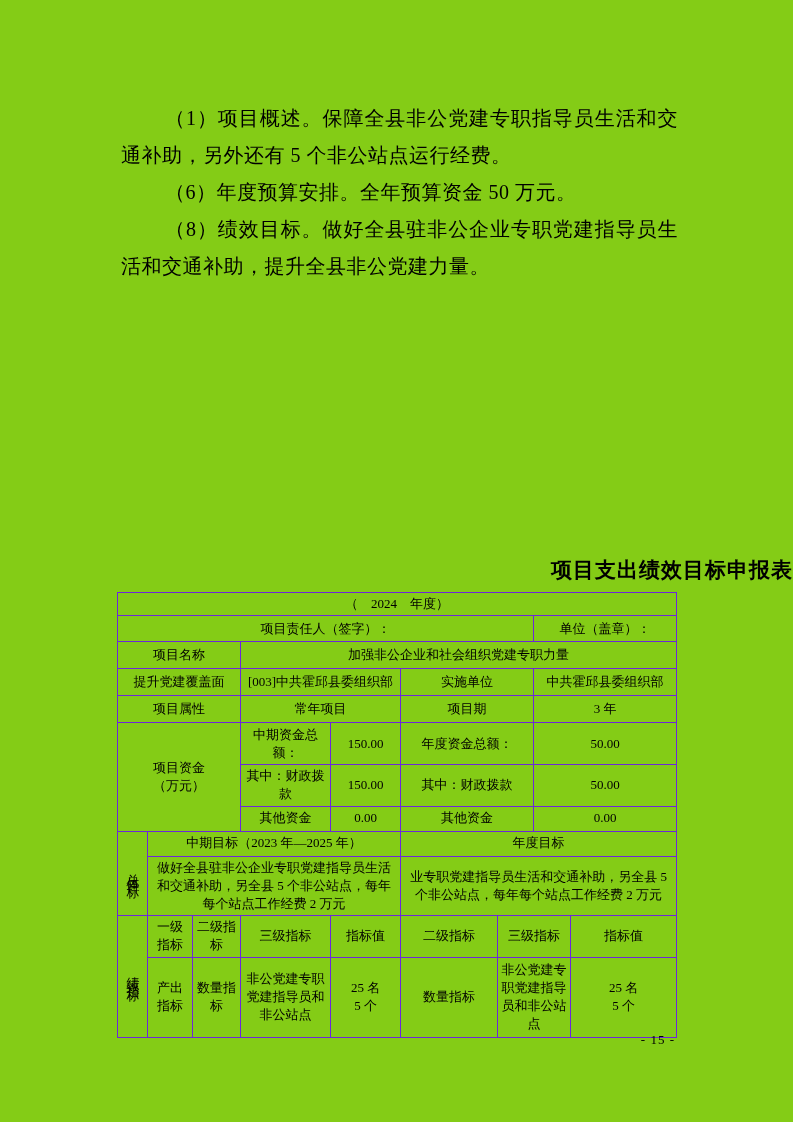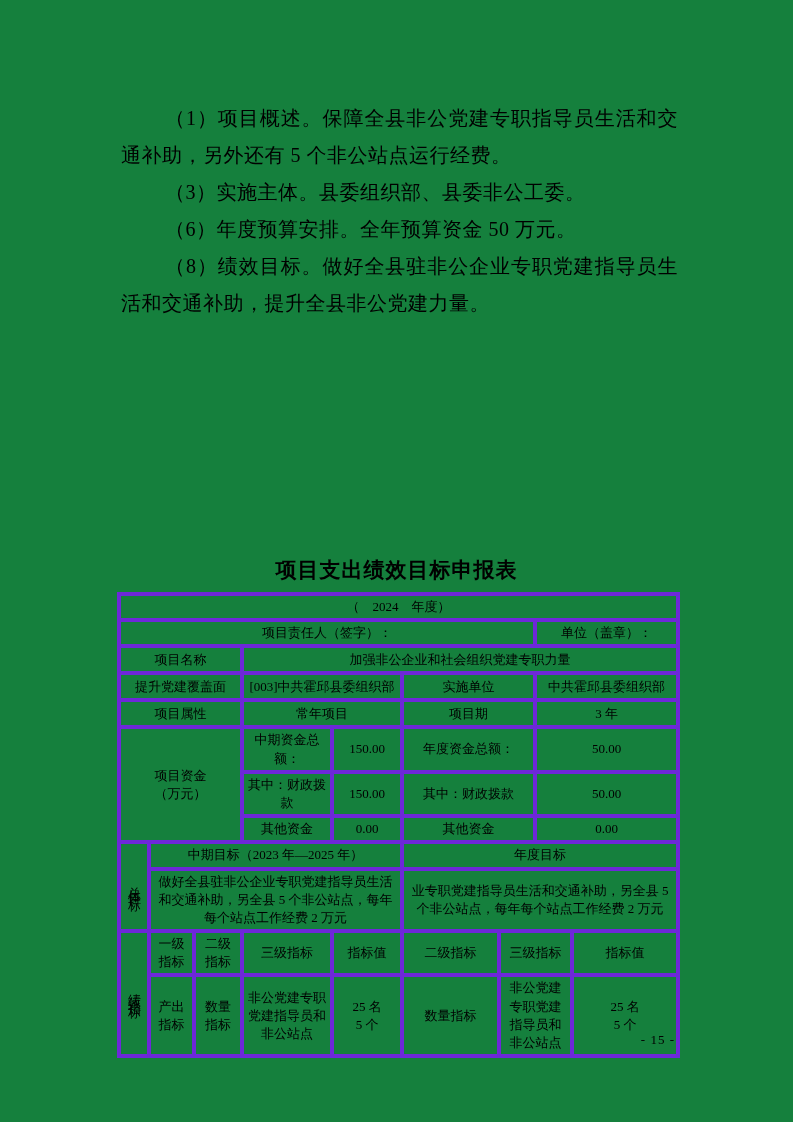--- a/index.html
+++ b/index.html
@@ -1,20 +1,20 @@
 <!DOCTYPE html>
 <html><head>
 <meta charset="utf-8">
 <style>
   html, body { margin: 0; padding: 0; background: #ffffff; }
   .page {
     position: relative;
     width: 793px;
     height: 1122px;
-    background: #15803d;
+    background: #84cc16;
     color: #000000;
     font-family: "Liberation Serif", "DejaVu Serif", serif;
     overflow: hidden;
   }
   .body-text {
     position: absolute;
     left: 121px;
     top: 100px;
     width: 557px;
   }
@@ -25,37 +25,37 @@
     text-align: justify;
     text-indent: 2.2em;
     letter-spacing: 0.5px;
   }
   .form-title {
     position: absolute;
     left: 0;
     top: 556px;
     width: 793px;
     margin: 0;
-    text-align: center;
+    text-align: right;
     font-family: "Liberation Sans", "DejaVu Sans", sans-serif;
     font-weight: bold;
     font-size: 21px;
     letter-spacing: 1px;
   }
   table.form-table {
     position: absolute;
     left: 117px;
     top: 592px;
     width: 559px;
     border-collapse: collapse;
     table-layout: fixed;
     font-size: 13px;
   }
   table.form-table td {
-    border: 4px solid #6d28d9;
+    border: 1px solid #6d28d9;
     text-align: center;
     vertical-align: middle;
     padding: 2px 3px;
     line-height: 1.4;
     word-break: break-all;
     overflow: hidden;
   }
   td.pre { white-space: pre-line; }
   td.prespace { white-space: pre; }
   td.justify { text-align: justify; padding: 2px 5px; }
@@ -72,21 +72,20 @@
     letter-spacing: 1px;
   }
 </style>
 </head>
 <body>
 
 <div class="page">
 
   <div class="body-text">
     <p>（1）项目概述。保障全县非公党建专职指导员生活和交通补助，另外还有 5 个非公站点运行经费。</p>
-    <p>（3）实施主体。县委组织部、县委非公工委。</p>
     <p>（6）年度预算安排。全年预算资金 50 万元。</p>
     <p>（8）绩效目标。做好全县驻非公企业专职党建指导员生活和交通补助，提升全县非公党建力量。</p>
   </div>
 
   <h2 class="form-title">项目支出绩效目标申报表</h2>
 
   <table class="form-table">
     <colgroup>
       <col style="width:30px">
         <col style="width:45px">

